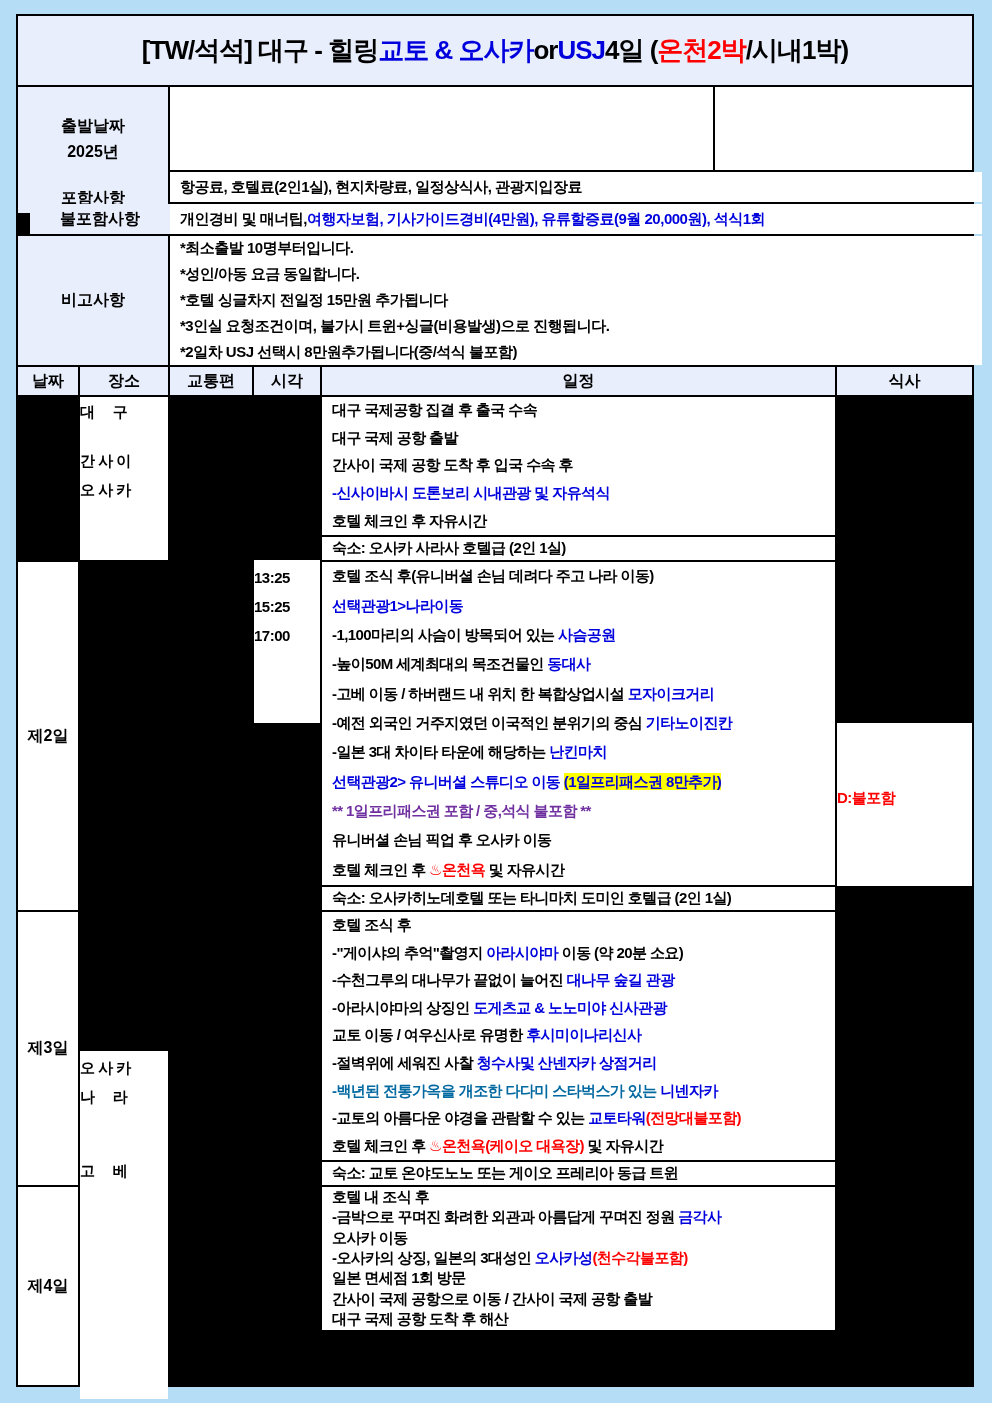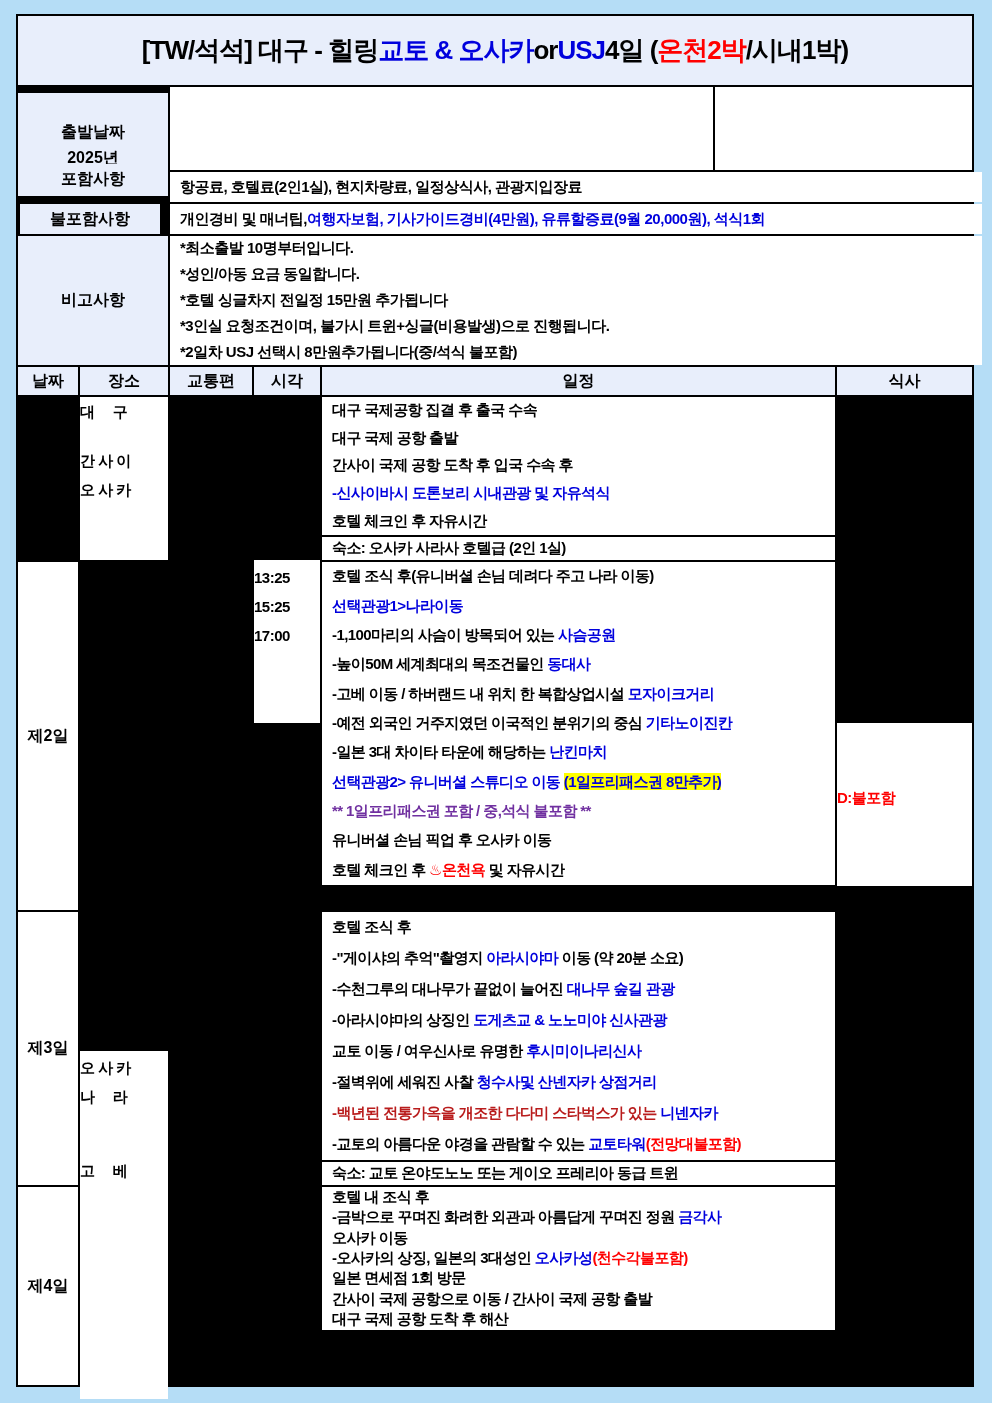--- a/index.html
+++ b/index.html
@@ -30,33 +30,33 @@
     <div class="cell hd cc title-cell" id="row-title" style="left:0;top:0;width:954px;height:69px;">
         <span style="color: rgb(0, 0, 0);">[TW/석석] 대구 - 힐링 </span>
         <span style="color: rgb(0, 0, 221);">교토 &amp; 오사카</span>
         <span style="color: rgb(0, 0, 0);"> or </span>
         <span style="color: rgb(0, 0, 221);">USJ</span>
         <span style="color: rgb(0, 0, 0);"> 4일 (</span>
         <span style="color: rgb(255, 0, 0);">온천2박</span>
         <span style="color: rgb(0, 0, 0);">/시내1박)</span>
       </div>
 
-    <div class="cell hd cc lbl" style="left:0;top:77px;width:150px;height:103px;flex-direction:column;line-height:26px;">
+    <div class="cell hd cc lbl" style="left:0;top:71px;width:150px;height:103px;flex-direction:column;line-height:26px;">
       <span>출발날짜</span>
       <span>2025년</span>
     </div>
     <div class="cell" style="left:152px;top:71px;width:543px;height:83px;"></div>
     <div class="cell" style="left:697px;top:71px;width:257px;height:83px;"></div>
 
-    <div class="cell hd cc lbl" style="left:0;top:148px;width:150px;height:30px;">포함사항</div>
+    <div class="cell hd cc lbl" style="left:0;top:167px;width:150px;height:30px;">포함사항</div>
     <div class="cell val" id="cell-inc-val" style="left:152px;top:156px;width:802px;height:30px;">
         <span style="color: rgb(0, 0, 0);">항공료, 호텔료(2인1실), 현지차량료, 일정상식사, 관광지입장료</span>
       </div>
 
-    <div class="cell hd cc lbl" style="left:2px;top:188px;width:140px;height:30px;">불포함사항</div>
+    <div class="cell hd cc lbl" style="left:12px;top:188px;width:140px;height:30px;">불포함사항</div>
     <div class="cell val" id="cell-exc-val" style="left:152px;top:188px;width:802px;height:30px;">
         <span style="color: rgb(0, 0, 0);">개인경비 및 매너팁, </span>
         <span style="color: rgb(0, 0, 221);">여행자보험, 기사가이드경비(4만원), 유류할증료(9월 20,000원), 석식1회</span>
       </div>
 
     <div class="cell hd cc lbl" style="left:0;top:220px;width:150px;height:129px;">비고사항</div>
     <div class="cell notes-val" id="cell-notes-val" style="left:152px;top:220px;width:802px;height:129px;">
         <div>*최소출발 10명부터입니다.</div>
         <div>*성인/아동 요금 동일합니다.</div>
         <div>*호텔 싱글차지 전일정 15만원 추가됩니다</div>
@@ -104,30 +104,32 @@
         <div><span style="color: rgb(0, 0, 0);">-1,100마리의 사슴이 방목되어 있는 </span><span style="color: rgb(0, 0, 221);">사슴공원</span></div>
         <div><span style="color: rgb(0, 0, 0);">-높이50M 세계최대의 목조건물인 </span><span style="color: rgb(0, 0, 221);">동대사</span></div>
         <div><span style="color: rgb(0, 0, 0);">-고베 이동 / 하버랜드 내 위치 한 복합상업시설 </span><span style="color: rgb(0, 0, 221);">모자이크거리</span></div>
         <div><span style="color: rgb(0, 0, 0);">-예전 외국인 거주지였던 이국적인 분위기의 중심 </span><span style="color: rgb(0, 0, 221);">기타노이진칸</span></div>
         <div><span style="color: rgb(0, 0, 0);">-일본 3대 차이타 타운에 해당하는 </span><span style="color: rgb(0, 0, 221);">난킨마치</span></div>
         <div><span style="color: rgb(0, 0, 221);">선택관광2&gt; 유니버셜 스튜디오 이동 </span><span style="color: rgb(0, 0, 221); background: rgb(255, 255, 0);">(1일프리패스권 8만추가)</span></div>
         <div><span style="color: rgb(112, 48, 160);">** 1일프리패스권 포함 / 중,석식 불포함 **</span></div>
         <div><span style="color: rgb(0, 0, 0);">유니버셜 손님 픽업 후 오사카 이동</span></div>
         <div><span style="color: rgb(0, 0, 0);">호텔 체크인 후 </span><span style="color: rgb(255, 0, 0);">♨온천욕</span><span style="color: rgb(0, 0, 0);"> 및 자유시간</span></div>
       </div>
+      <div class="cell lodge" style="left:304px;top:871px;width:503px;height:23px;">숙소: 오사카히노데호텔 또는 타니마치 도미인 호텔급 (2인 1실)</div>
       <div class="cell cc daylbl" style="left:0px;top:896px;width:60px;height:273px;">제3일</div>
       <div class="cell itin" style="left:304px;top:896px;width:503px;height:248px;">
         <div><span style="color: rgb(0, 0, 0);">호텔 조식 후</span></div>
         <div><span style="color: rgb(0, 0, 0);">-"게이샤의 추억"촬영지 </span><span style="color: rgb(0, 0, 221);">아라시야마</span><span style="color: rgb(0, 0, 0);"> 이동 (약 20분 소요)</span></div>
         <div><span style="color: rgb(0, 0, 0);">-수천그루의 대나무가 끝없이 늘어진 </span><span style="color: rgb(0, 0, 221);">대나무 숲길 관광</span></div>
         <div><span style="color: rgb(0, 0, 0);">-아라시야마의 상징인 </span><span style="color: rgb(0, 0, 221);">도게츠교 &amp; 노노미야 신사관광</span></div>
         <div><span style="color: rgb(0, 0, 0);">교토 이동 / 여우신사로 유명한 </span><span style="color: rgb(0, 0, 221);">후시미이나리신사</span></div>
         <div><span style="color: rgb(0, 0, 0);">-절벽위에 세워진 사찰 </span><span style="color: rgb(0, 0, 221);">청수사및 산넨자카 상점거리</span></div>
-        <div><span style="color: #b91c1c;">-백년된 전통가옥을 개조한 다다미 스타벅스가 있는 </span><span style="color: rgb(0, 0, 221);">니넨자카</span></div>
+        <div><span style="color: #0369a1;">-백년된 전통가옥을 개조한 다다미 스타벅스가 있는 </span><span style="color: rgb(0, 0, 221);">니넨자카</span></div>
         <div><span style="color: rgb(0, 0, 0);">-교토의 아름다운 야경을 관람할 수 있는 </span><span style="color: rgb(0, 0, 221);">교토타워</span><span style="color: rgb(255, 0, 0);">(전망대불포함)</span></div>
+        <div><span style="color: rgb(0, 0, 0);">호텔 체크인 후 </span><span style="color: rgb(255, 0, 0);">♨온천욕(케이오 대욕장)</span><span style="color: rgb(0, 0, 0);"> 및 자유시간</span></div>
       </div>
       <div class="cell lodge" style="left:304px;top:1146px;width:503px;height:23px;">숙소: 교토 온야도노노 또는 게이오 프레리아 동급 트윈</div>
       <div class="cell cc daylbl" style="left:0px;top:1171px;width:60px;height:198px;">제4일</div>
       <div class="cell itin" style="left:304px;top:1171px;width:503px;height:143px;">
         <div><span style="color: rgb(0, 0, 0);">호텔 내 조식 후</span></div>
         <div><span style="color: rgb(0, 0, 0);">-금박으로 꾸며진 화려한 외관과 아름답게 꾸며진 정원 </span><span style="color: rgb(0, 0, 221);">금각사</span></div>
         <div><span style="color: rgb(0, 0, 0);">오사카 이동</span></div>
         <div><span style="color: rgb(0, 0, 0);">-오사카의 상징, 일본의 3대성인 </span><span style="color: rgb(0, 0, 221);">오사카성</span><span style="color: rgb(255, 0, 0);">(천수각불포함)</span></div>
         <div><span style="color: rgb(0, 0, 0);">일본 면세점 1회 방문</span></div>
         <div><span style="color: rgb(0, 0, 0);">간사이 국제 공항으로 이동 / 간사이 국제 공항 출발</span></div>

